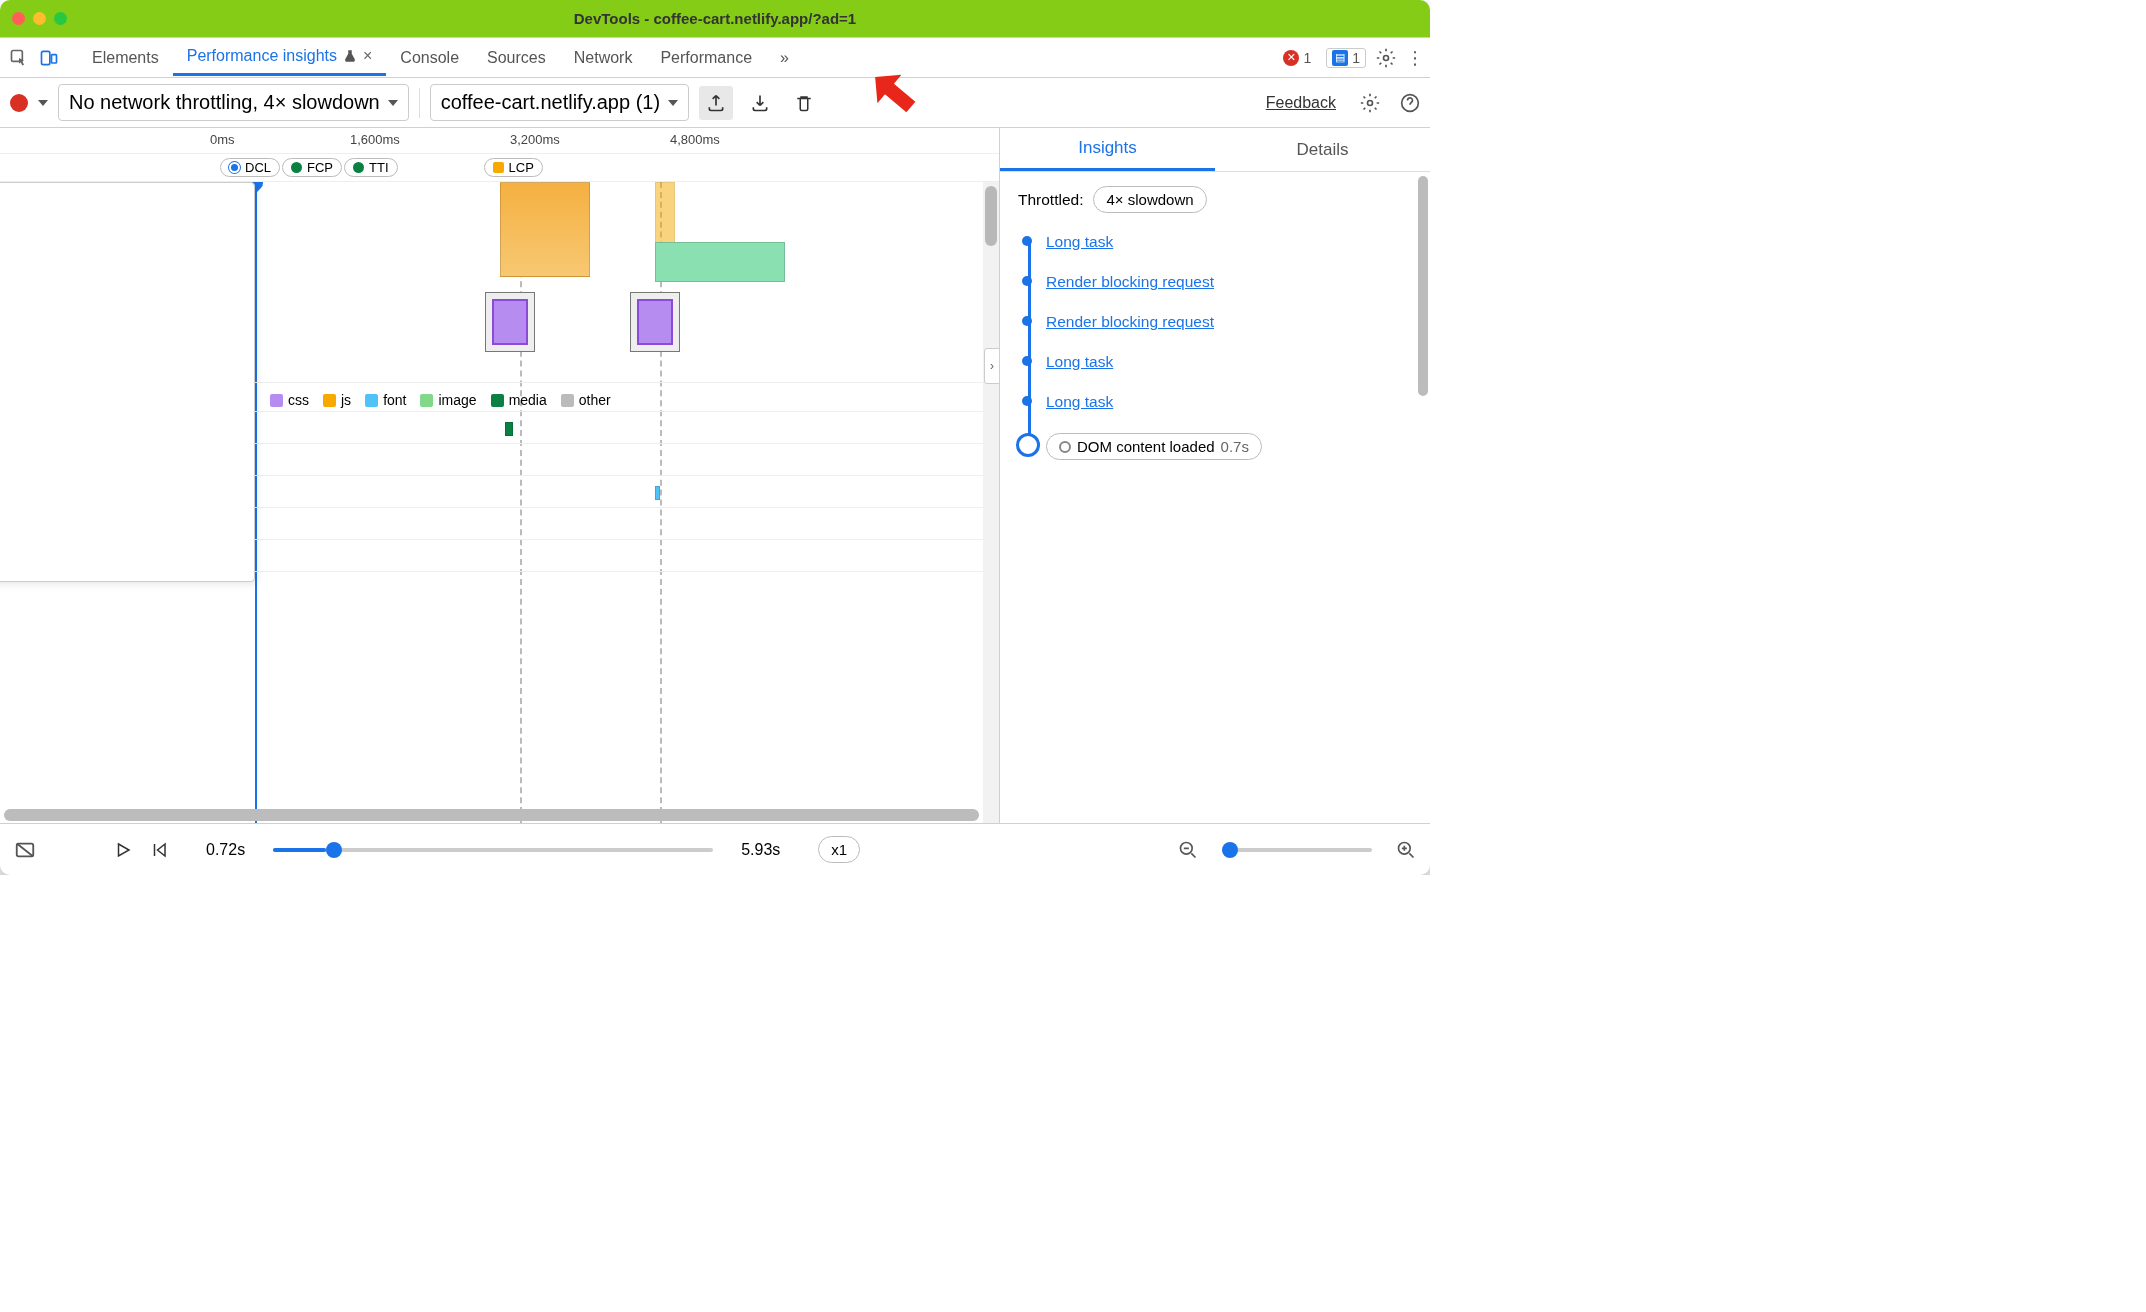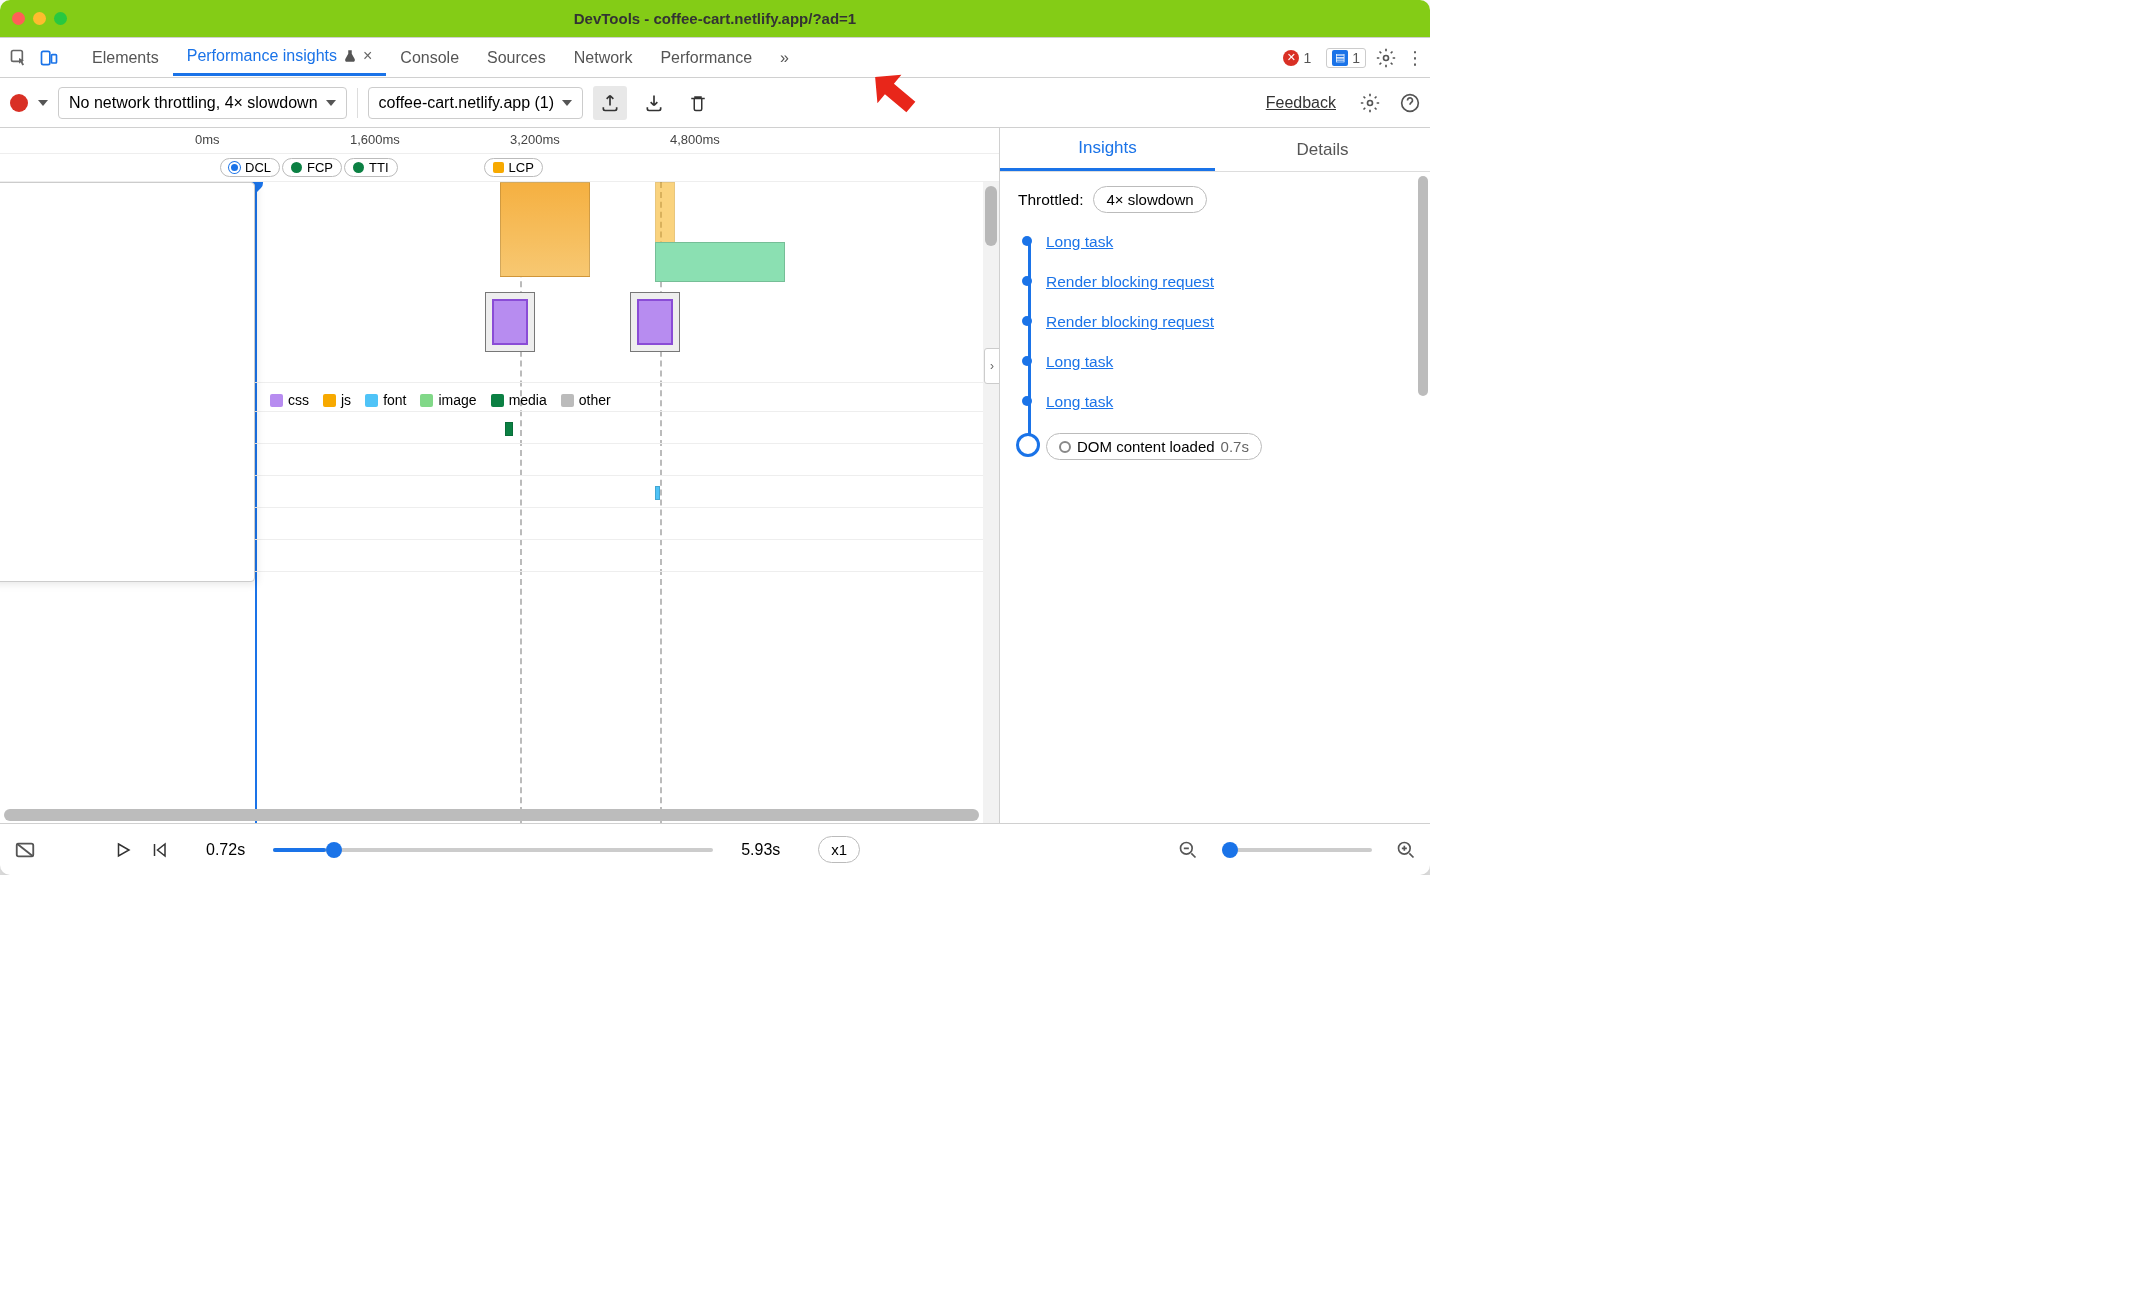--- a/index.html
+++ b/index.html
@@ -15,21 +15,21 @@
   .tabs { display:flex; align-items:center; gap:0; margin-left:12px;}
   .tab { padding:8px 14px; cursor:pointer; white-space:nowrap; display:flex; align-items:center; gap:6px;}
   .tab.active { color:#1a73e8; border-bottom:3px solid #1a73e8; font-weight:500;}
   .tabbar-right { margin-left:auto; display:flex; align-items:center; gap:10px;}
   .pill { display:flex; align-items:center; gap:4px; font-size:14px; background:#fff; border:1px solid #ccc; border-radius:3px; padding:1px 5px;}
   .pill.err { border:none;} .pill.err .c{width:16px;height:16px;border-radius:50%;background:#d93025;color:#fff;font-size:11px;display:flex;align-items:center;justify-content:center;}
   .pill.msg .c{width:16px;height:16px;background:#1a73e8;color:#fff;font-size:11px;display:flex;align-items:center;justify-content:center;border-radius:2px;}
   .gear,.kebab{font-size:18px;color:#555;cursor:pointer;}
   .toolbar { height:50px; display:flex; align-items:center; padding:0 10px; gap:10px; border-bottom:1px solid #d0d0d0;}
   .rec { width:18px;height:18px;border-radius:50%;background:#d93025;}
-  .selectbox { border:1px solid #ccc; border-radius:4px; padding:6px 10px; font-size:16px; display:flex; align-items:center; gap:8px; background:#fff;}
+  .selectbox { border:1px solid #ccc; border-radius:4px; padding:6px 10px; font-size:20px; display:flex; align-items:center; gap:8px; background:#fff;}
   .icon-btn { width:34px;height:34px;display:flex;align-items:center;justify-content:center;color:#444;cursor:pointer;border-radius:3px;}
   .icon-btn.hl{background:#e8e8e8;}
   .feedback{margin-left:auto; text-decoration:underline; color:#333; font-size:16px;}
   .red-arrow{position:absolute; font-size:48px; color:#e8261a; transform:rotate(40deg); pointer-events:none;}
   .main { flex:1; display:flex; min-height:0;}
   .timeline { flex:1; display:flex; flex-direction:column; border-right:1px solid #d0d0d0; position:relative; min-width:0;}
   .ruler { height:26px; border-bottom:1px solid #eee; position:relative; font-size:13px; color:#444;}
   .ruler span{position:absolute; top:4px;}
   .markers { height:28px; border-bottom:1px solid #eee; display:flex; align-items:center; gap:6px; padding-left:220px; font-size:13px;}
   .mpill{border:1px solid #bbb; border-radius:12px; padding:1px 8px; display:flex; align-items:center; gap:5px;}
@@ -179,21 +179,21 @@
       <svg width="20" height="20" viewBox="0 0 24 24" fill="none" stroke="#555" stroke-width="2">
           <circle cx="12" cy="12" r="10"></circle>
           <path d="M9 9a3 3 0 115 2c-1 1-2 1-2 3m0 3h.01"></path>
         </svg>
     </span>
   </div>
 
   <div class="main">
     <div class="timeline">
       <div class="ruler">
-        <span style="left:195px;">0ms</span>
+        <span style="left:210px;">0ms</span>
         <span style="left:350px;">1,600ms</span>
         <span style="left:510px;">3,200ms</span>
         <span style="left:670px;">4,800ms</span>
       </div>
       <div class="markers">
         <div class="mpill">
             <span class="mdot" style="background:#1a73e8;border:2px solid #fff;box-shadow:0 0 0 1px #1a73e8;"></span>
             <span>DCL</span>
           </div>
         <div class="mpill" style="margin-left:-4px;">

